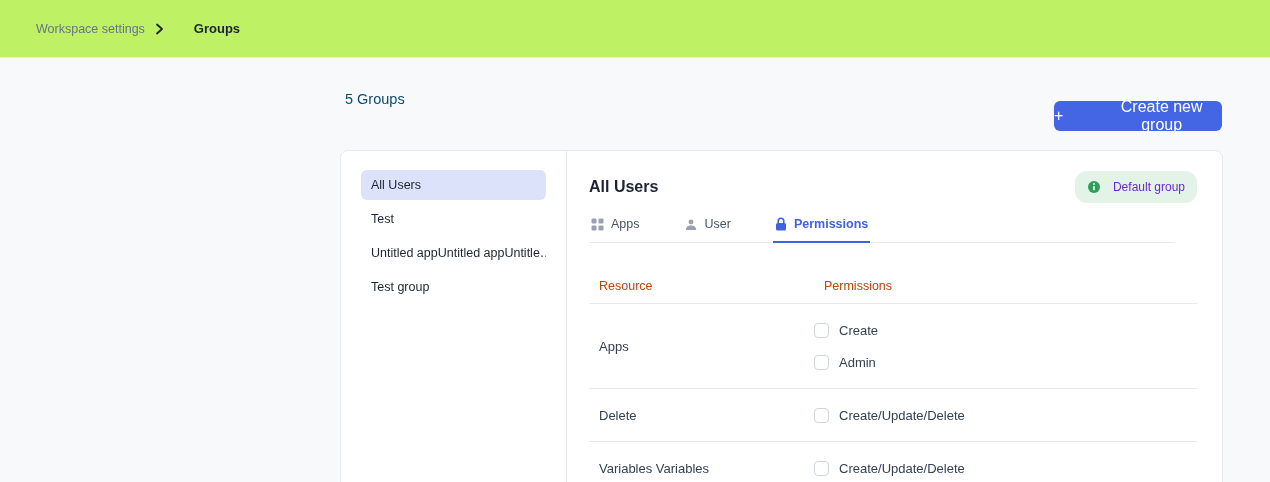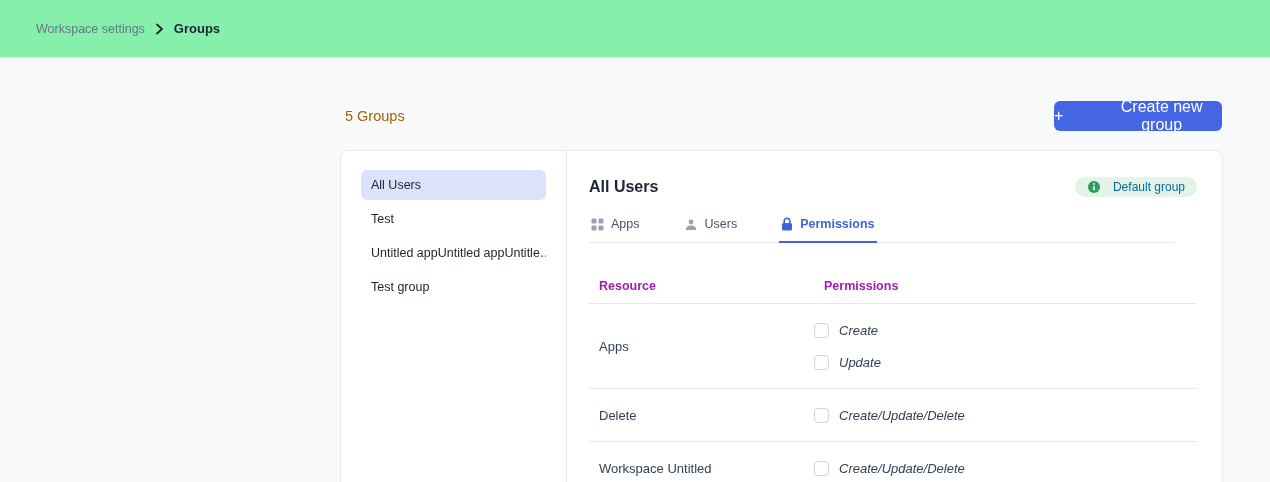--- a/index.html
+++ b/index.html
@@ -16,30 +16,30 @@
   html,body{width:1270px;height:482px;overflow:hidden;}
   body{
     font-family:"Liberation Sans","DejaVu Sans",sans-serif;
     background:#f8f9fb;
     position:relative;
     color:var(--text-dark);
   }
   
   .topbar{
     position:absolute;left:0;top:0;right:0;height:58px;
-    background:#86efac;border-bottom:1px solid var(--border);
+    background:#bef264;border-bottom:1px solid var(--border);
     display:flex;align-items:center;padding-left:36px;
   }
   .crumb-parent{font-size:12.5px;color:#697386;cursor:pointer;}
   .crumb-chevron{display:inline-flex;margin:0 10px;align-items:center;}
-  .crumb-current{font-size:13px;font-weight:700;color:var(--text-dark);}
+  .crumb-current{font-size:13px;font-weight:700;color:var(--text-dark);margin-left:20px;}
   
   .groups-count{
-    position:absolute;left:345px;top:108px;
-    font-size:14.5px;font-weight:500;color:#a16207;
+    position:absolute;left:345px;top:91px;
+    font-size:14.5px;font-weight:500;color:#0c4a6e;
   }
   .create-btn{
     position:absolute;left:1054px;top:101px;width:168px;height:30px;
     background:var(--accent);border:none;border-radius:6px;
     display:flex;align-items:center;justify-content:center;gap:8px;
     color:#ffffff;cursor:pointer;
   }
   .create-btn .plus{font-size:16px;font-weight:400;line-height:1;margin-top:-1px;}
   .create-btn .lbl{font-size:16px;font-weight:400;margin-left:30px;}
   
@@ -60,52 +60,52 @@
   }
   .group-item.selected{background:var(--selected-bg);}
   
   .detail{flex:1;padding:0 25px 0 22px;min-width:0;}
   .detail-head{
     margin-top:22px;height:28px;
     display:flex;align-items:center;justify-content:space-between;
   }
   .detail-title{font-size:16px;font-weight:700;color:var(--text-dark);}
   .badge{
-    height:20px;border-radius:12px;background:var(--badge-bg);
+    height:32px;border-radius:12px;background:var(--badge-bg);
     display:flex;align-items:center;gap:12px;padding:0 12px;
-    font-size:12px;font-weight:500;color:#0369a1;
+    font-size:12px;font-weight:500;color:#6d28d9;
   }
   
   .tabbar{
     margin-top:8px;width:585px;
     display:flex;gap:40px;border-bottom:1px solid var(--border);
   }
   .tab{
     display:inline-flex;align-items:center;gap:7px;
     padding:8px 2px 10px;background:none;border:none;cursor:pointer;
     font-family:inherit;font-size:12.5px;font-weight:500;color:var(--text-mid);
     border-bottom:2px solid transparent;margin-bottom:-1px;
   }
   .tab.active{color:var(--tab-active);font-weight:600;border-bottom-color:var(--tab-active);}
   
   .perm-table{margin-top:14px;}
   .perm-headrow{
     display:grid;grid-template-columns:225px 1fr;
     padding:22px 0 10px;border-bottom:1px solid var(--border);
   }
-  .perm-headcell{font-size:12.5px;font-weight:700;color:#a21caf;padding-left:10px;}
+  .perm-headcell{font-size:12.5px;font-weight:400;color:#c2410c;padding-left:10px;}
   .perm-row{
     display:grid;grid-template-columns:225px 1fr;
     padding:10px 0;border-bottom:1px solid var(--border);align-items:center;
   }
   .perm-row:last-child{border-bottom:none;}
   .resource-name{font-size:13px;color:#344054;padding-left:10px;}
   .perm-options{display:flex;flex-direction:column;}
   .perm-option{
-    height:32px;display:flex;align-items:center;gap:10px;cursor:pointer;font-style:italic;
+    height:32px;display:flex;align-items:center;gap:10px;cursor:pointer;
   }
   .checkbox{
     width:15px;height:15px;border:1.5px solid #d0d5dd;border-radius:4px;
     background:#fff;flex-shrink:0;cursor:pointer;
   }
   .perm-label{font-size:13px;color:#344054;}
   .icon{display:inline-flex;align-items:center;}
 </style>
 </head>
 <body>
@@ -164,21 +164,21 @@
         </span>
         <span>Apps</span>
       </button>
       <button class="tab">
         <span class="icon">
           <svg width="14" height="13" viewBox="0 0 14 13">
             <circle cx="7" cy="4" r="2.4" fill="#98a2b3"></circle>
             <path d="M1.8 12 C1.8 9 4 7.6 7 7.6 C10 7.6 12.2 9 12.2 12 Z" fill="#98a2b3"></path>
           </svg>
         </span>
-        <span>Users</span>
+        <span>User</span>
       </button>
       <button class="tab active">
         <span class="icon">
           <svg width="12" height="14" viewBox="0 0 12 14">
             <rect x="1" y="6" width="10" height="7.5" rx="1.6" fill="#3e63dd"></rect>
             <path d="M3.2 6 V4.2 C3.2 2.6 4.4 1.3 6 1.3 C7.6 1.3 8.8 2.6 8.8 4.2 V6" fill="none" stroke="#3e63dd" stroke-width="1.6"></path>
           </svg>
         </span>
         <span>Permissions</span>
       </button>
@@ -193,37 +193,37 @@
 
       <div class="perm-row">
         <div class="resource-name">Apps</div>
         <div class="perm-options">
           <label class="perm-option">
             <span class="checkbox"></span>
             <span class="perm-label">Create</span>
           </label>
           <label class="perm-option">
             <span class="checkbox"></span>
-            <span class="perm-label">Update</span>
+            <span class="perm-label">Admin</span>
           </label>
         </div>
       </div>
 
       <div class="perm-row">
         <div class="resource-name">Delete</div>
         <div class="perm-options">
           <label class="perm-option">
             <span class="checkbox"></span>
             <span class="perm-label">Create/Update/Delete</span>
           </label>
         </div>
       </div>
 
       <div class="perm-row">
-        <div class="resource-name">Workspace Untitled</div>
+        <div class="resource-name">Variables Variables</div>
         <div class="perm-options">
           <label class="perm-option">
             <span class="checkbox"></span>
             <span class="perm-label">Create/Update/Delete</span>
           </label>
         </div>
       </div>
 
     </div>
   </div>

